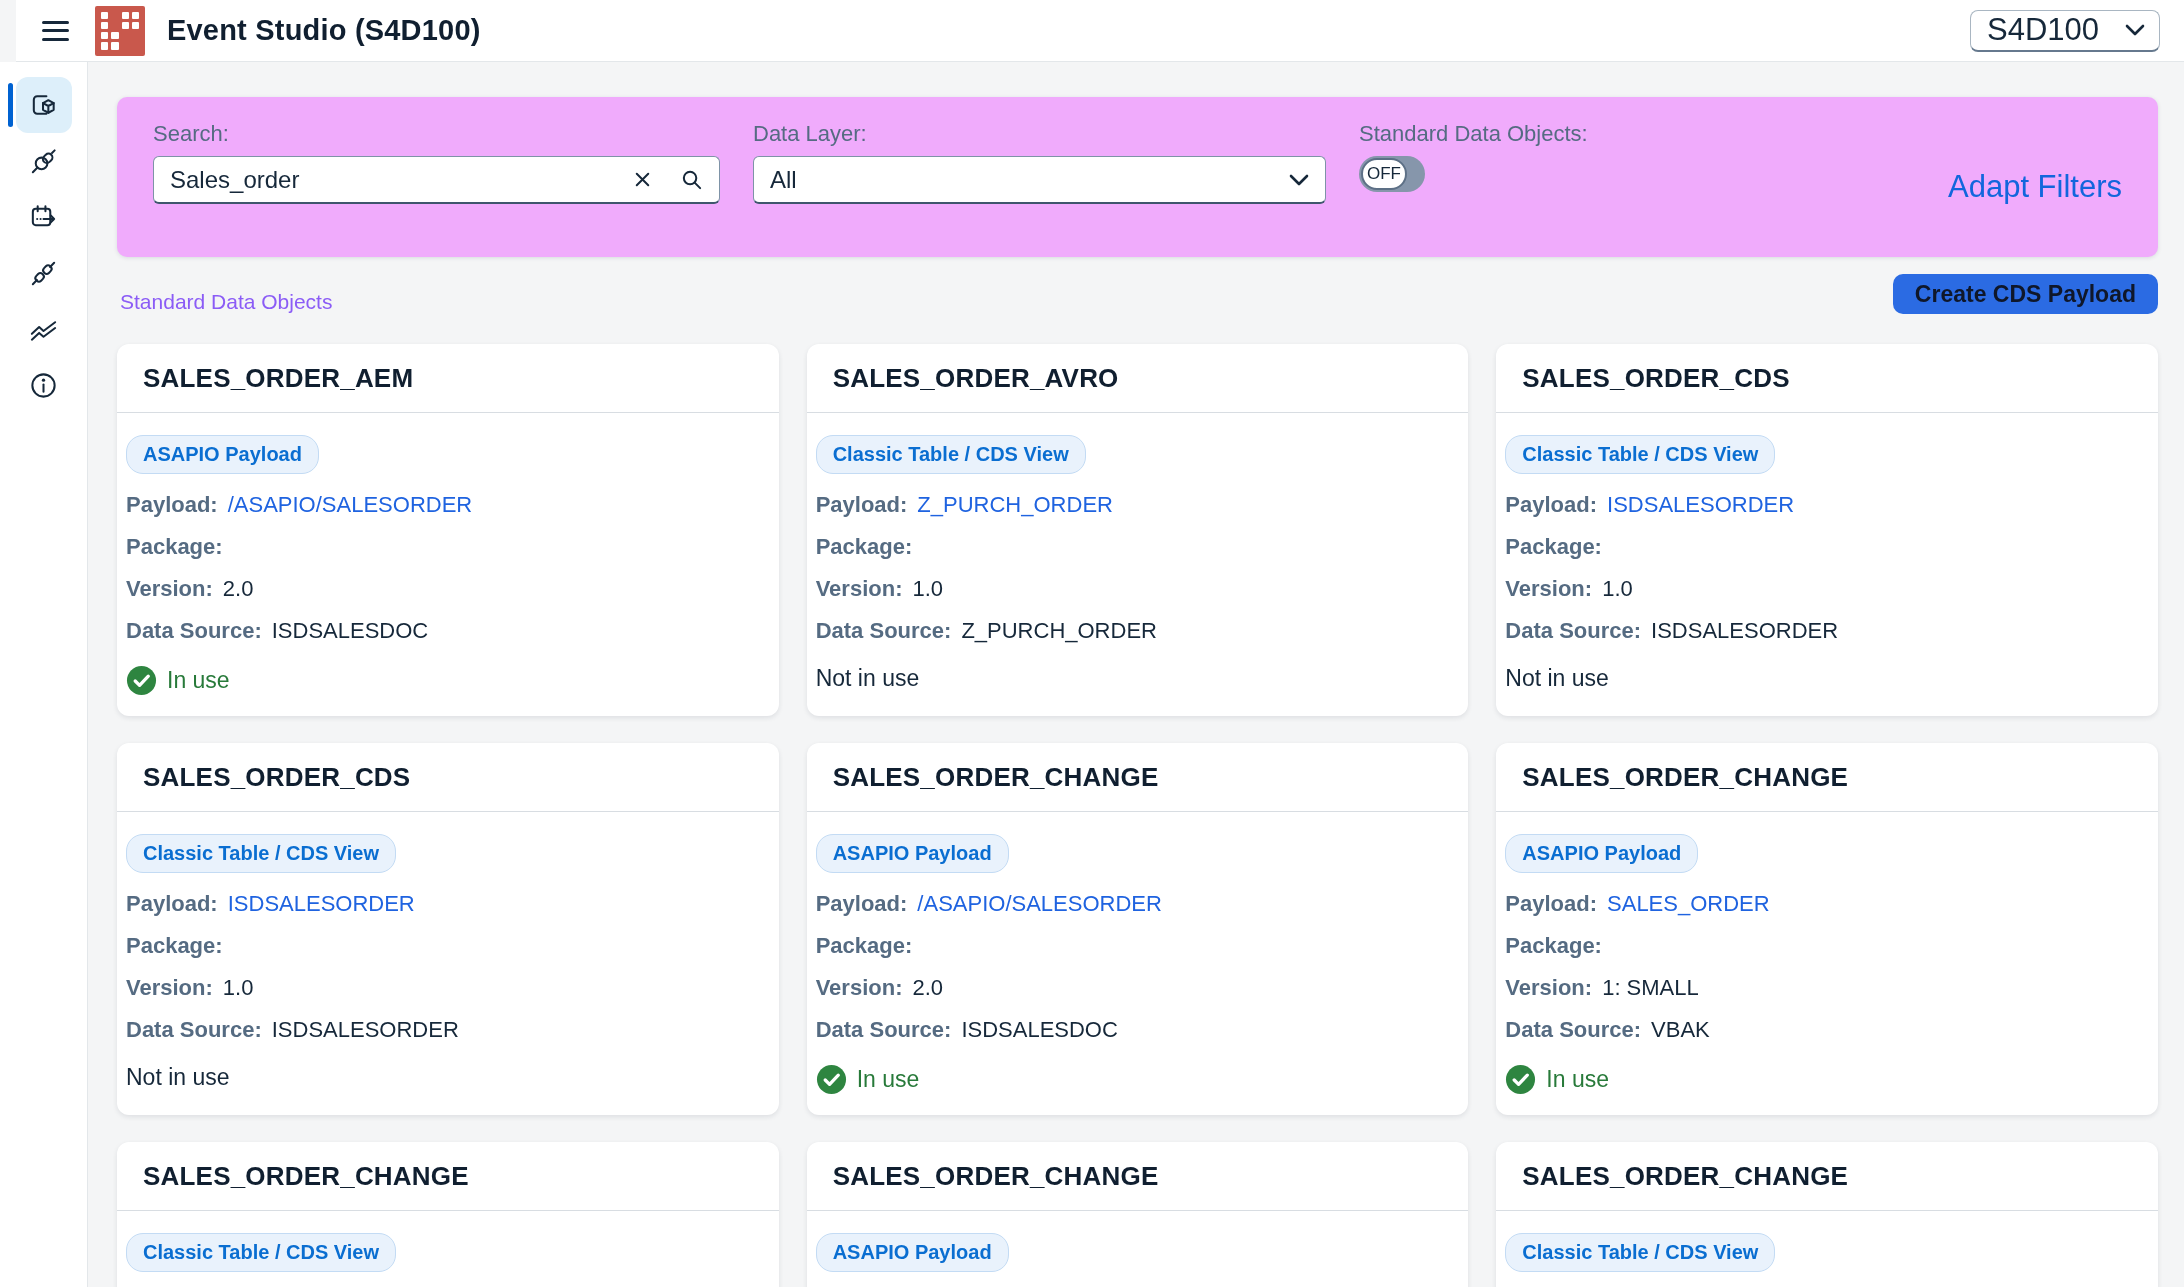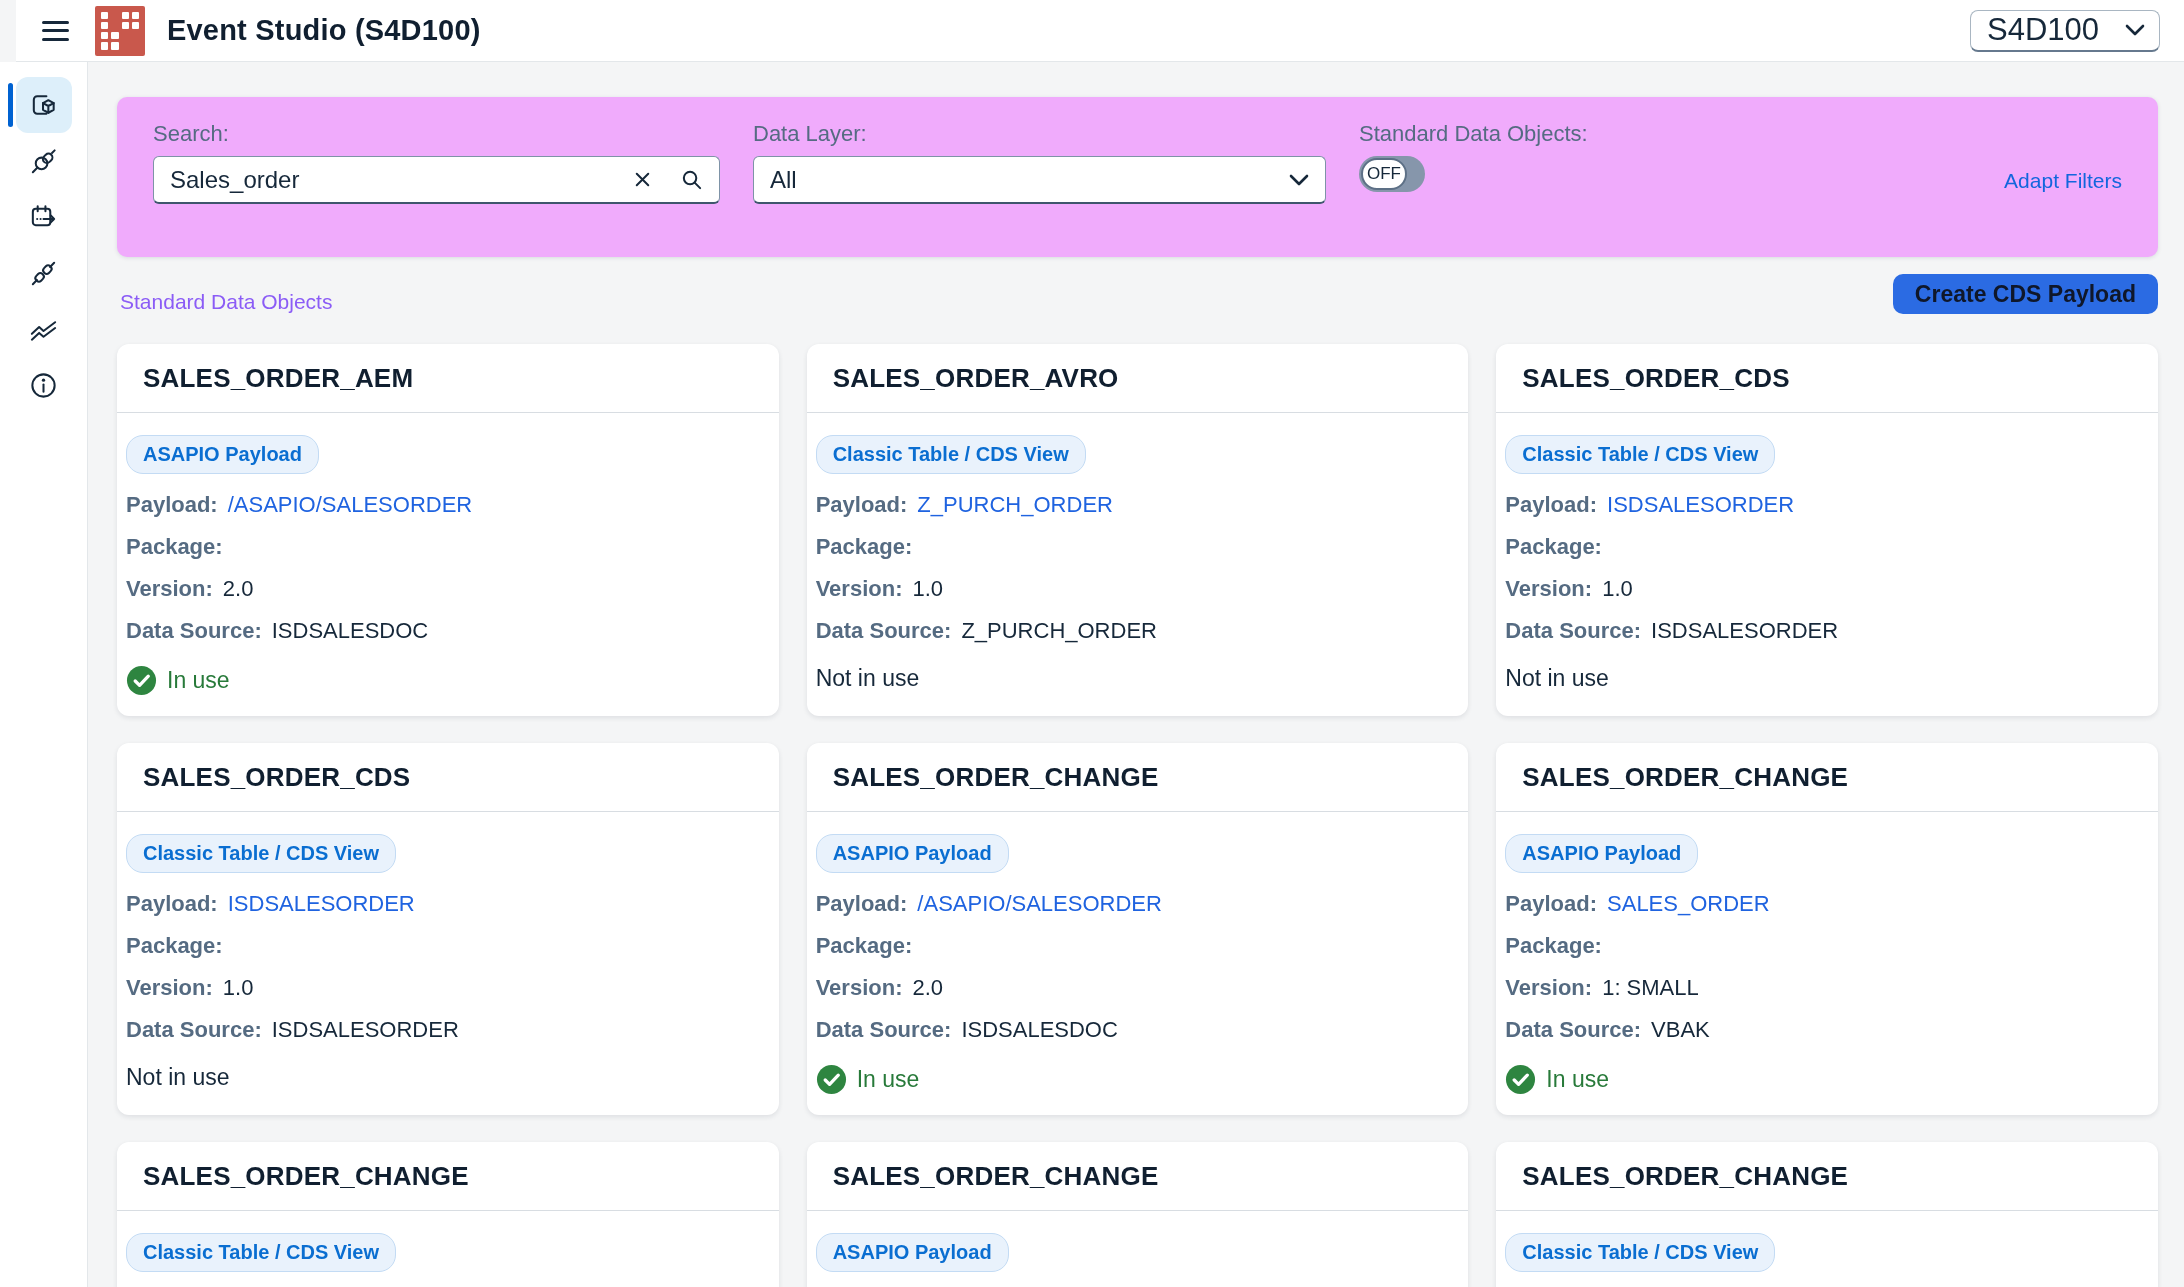--- a/index.html
+++ b/index.html
@@ -49,21 +49,21 @@
   .ctrl .value { flex:1; white-space:nowrap; overflow:hidden; }
   .ctrl.select { cursor:pointer; }
   .icon-btn { background:none; border:none; cursor:pointer; display:flex; align-items:center; padding:0; }
   .icon-btn + .icon-btn { margin-left:26px; }
   .icon-btn svg { width:23px; height:23px; }
   .icon-btn svg * { fill:none; stroke:#16283a; stroke-width:2.1; stroke-linecap:round; }
   .switch { width:66px; height:36px; border-radius:18px; background:#8696ab; position:relative; cursor:pointer; }
   .switch .knob { position:absolute; left:2px; top:2px; width:46px; height:32px; background:#fff;
     border:2px solid #5d7086; border-radius:16px; display:flex; align-items:center; justify-content:center;
     font-size:17px; font-weight:400; color:#16283a; }
-  .adapt { margin-left:auto; margin-top:48px; font-size:21px; color:#1266dd; text-decoration:none;
+  .adapt { margin-left:auto; margin-top:48px; font-size:31px; color:#1266dd; text-decoration:none;
     cursor:pointer; white-space:nowrap; }
 
   .section-head { margin-top:17px; display:flex; align-items:flex-end; justify-content:space-between; }
   .section-head h2 { font-size:21px; font-weight:400; color:#8b5cf6; padding-left:3px; }
   .btn-primary { background:#2b6be3; color:#0f172a; border:none; border-radius:10px; padding:8px 22px;
     font-size:23px; font-weight:700; font-family:inherit; line-height:24px; cursor:pointer; }
 
   .grid { margin-top:30px; display:grid; grid-template-columns:repeat(3,1fr); column-gap:28px; row-gap:27px; }
   .card { background:#fff; border-radius:12px; box-shadow:0 2px 5px rgba(27,43,63,0.10); min-height:364px; cursor:pointer; }
   .card-head { height:69px; display:flex; align-items:center; padding:0 26px; border-bottom:1px solid #d8dde2; }

